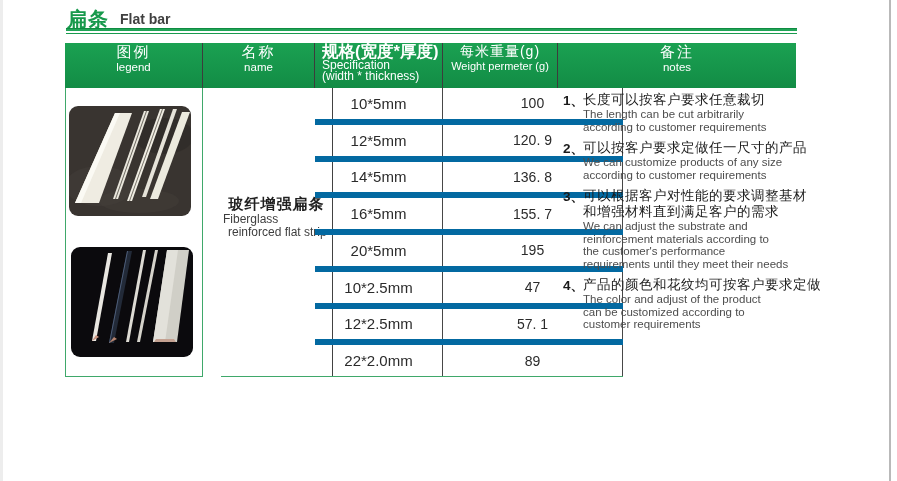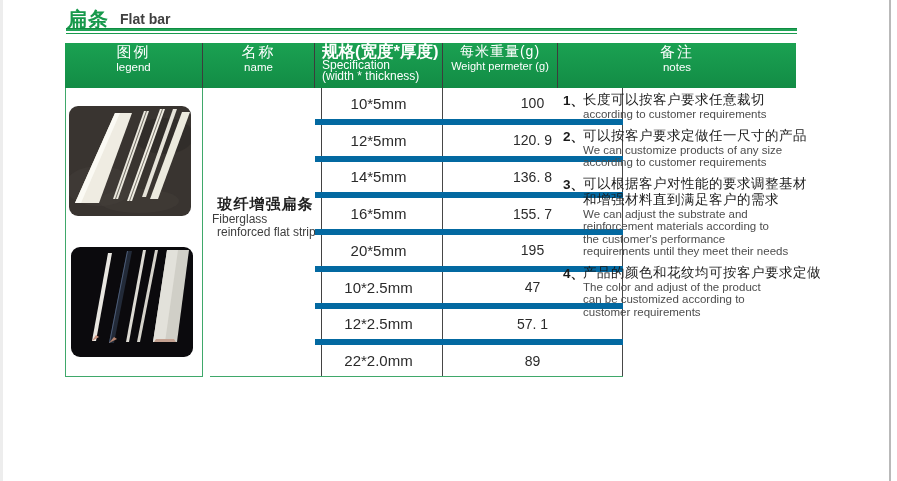--- a/index.html
+++ b/index.html
@@ -61,21 +61,21 @@
   .col-legend {
     position:absolute; left:0; top:0; width:138px; height:100%;
     border-left:1px solid #3fa86a;
     border-right:1px solid #3fa86a;
     border-bottom:1px solid #3fa86a;
   }
   .photo { position:absolute; display:block; }
   .photo1 { left:3px; top:18px; }
   .photo2 { left:5px; top:159px; }
   .col-name {
-    position:absolute; left:145px; top:0; width:112px; height:100%;
+    position:absolute; left:156px; top:0; width:112px; height:100%;
     border-right:1px solid #424242;
     border-bottom:1px solid #3fa86a;
   }
   .name-block { position:absolute; left:0; top:106px; width:100%; }
   .name-zh {
     font-size:15px; font-weight:bold; color:#1f1f1f;
     text-align:center; letter-spacing:1px; line-height:19px;
   }
   .name-en {
     font-size:12px; color:#3e3e3e; line-height:13px; padding-left:2px;
@@ -218,20 +218,21 @@
     <div class="row">
       <div class="cell spec">22*2.0mm</div>
       <div class="cell weight">89</div>
     </div>
   </div>
 
   <div class="col-notes">
     <div class="note">
       <span class="note-num">1、</span>
       <div class="note-zh">长度可以按客户要求任意裁切</div>
+      <div class="note-en">The length can be cut arbitrarily</div>
       <div class="note-en">according to customer requirements</div>
     </div>
     <div class="note">
       <span class="note-num">2、</span>
       <div class="note-zh">可以按客户要求定做任一尺寸的产品</div>
       <div class="note-en">We can customize products of any size</div>
       <div class="note-en">according to customer requirements</div>
     </div>
     <div class="note">
       <span class="note-num">3、</span>

